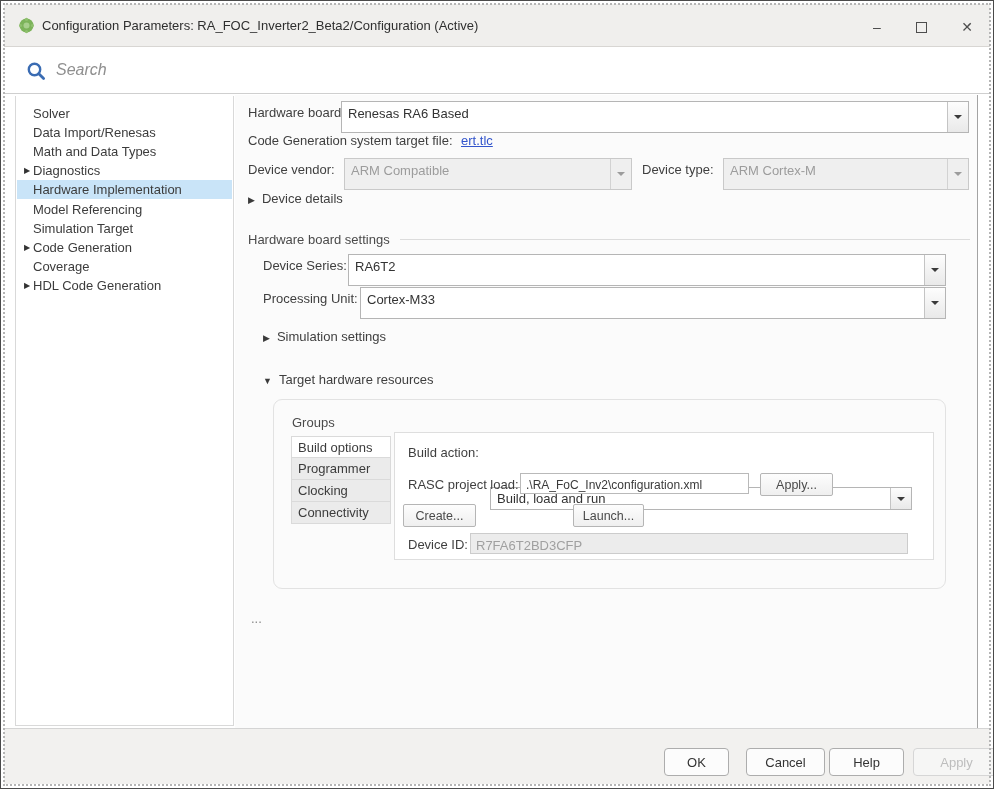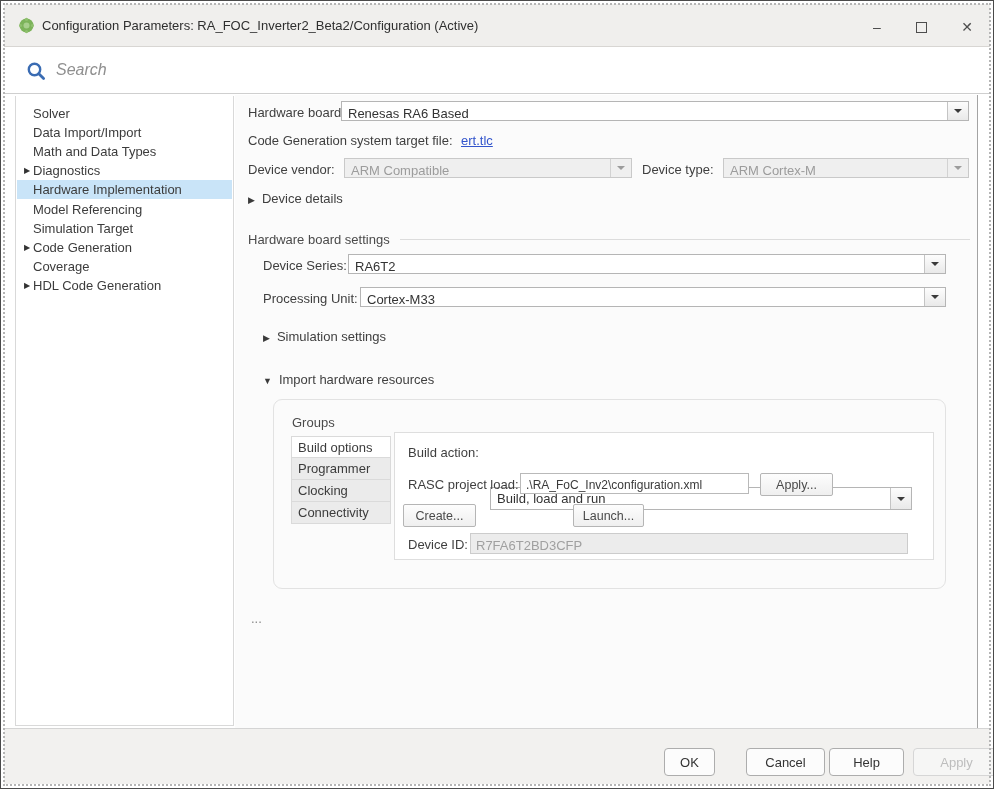--- a/index.html
+++ b/index.html
@@ -36,21 +36,21 @@
     align-items:center; font-size:13px; color:#3c3c3c; cursor:default; }
   .side-item .tri { width:16px; padding-left:7px; font-size:8px; color:#333; flex:0 0 16px; }
   .side-item.sel { background:#c9e4f8; }
 
   
   .main { position:absolute; left:234px; top:94px; width:742px; height:633px; background:#fbfbfb; }
   .main-edge { position:absolute; left:976px; top:94px; width:1px; height:633px; background:#a3a3a3; }
   .lbl { position:absolute; font-size:13px; color:#3f3f3f; white-space:nowrap; }
   .link { color:#3355cc; text-decoration:underline; cursor:pointer; }
 
-  .combo { position:absolute; height:20px; background:#fff; border:1px solid #b5b5b5; display:flex; }
+  .combo { position:absolute; height:32px; background:#fff; border:1px solid #b5b5b5; display:flex; }
   .combo .ctext { flex:1; font-size:13px; color:#333; padding:4px 6px 0 6px; overflow:hidden; white-space:nowrap; }
   .combo .cbtn { flex:0 0 21px; border-left:1px solid #c4c4c4;
     background:linear-gradient(#fdfdfd,#e9e9e9); display:flex; align-items:center; justify-content:center; }
   .caret { width:0; height:0; border-left:4px solid transparent; border-right:4px solid transparent;
     border-top:4px solid #3a3a3a; }
   .combo.disabled { background:#efefef; border-color:#c9c9c9; }
   .combo.disabled .ctext { color:#9c9c9c; }
   .combo.disabled .cbtn { background:#efefef; border-left-color:#d2d2d2; }
   .combo.disabled .caret { border-top-color:#9c9c9c; }
 
@@ -124,21 +124,21 @@
     <span class="search-ph">Search</span>
   </div>
 
   <div class="sidebar">
     <div class="side-item" style="top:8px">
         <span class="tri"></span>
         <span>Solver</span>
       </div>
     <div class="side-item" style="top:27px">
         <span class="tri"></span>
-        <span>Data Import/Import</span>
+        <span>Data Import/Renesas</span>
       </div>
     <div class="side-item" style="top:46px">
         <span class="tri"></span>
         <span>Math and Data Types</span>
       </div>
     <div class="side-item" style="top:65px">
         <span class="tri">▶</span>
         <span>Diagnostics</span>
       </div>
     <div class="side-item sel" style="top:84px">
@@ -219,21 +219,21 @@
     <span class="cbtn">
         <i class="caret"></i>
       </span>
   </div>
 
   <div class="expander" style="left:262px; top:328px;">
     <span class="tri">▶</span><span>Simulation settings</span>
   </div>
 
   <div class="expander" style="left:262px; top:371px;">
-    <span class="tri">▼</span><span>Import hardware resources</span>
+    <span class="tri">▼</span><span>Target hardware resources</span>
   </div>
 
   <div class="groupbox">
     <span class="groups-label">Groups</span>
     <div class="tablist">
       <div class="gtab sel">Build options</div>
       <div class="gtab">Programmer</div>
       <div class="gtab">Clocking</div>
       <div class="gtab">Connectivity</div>
     </div>
@@ -255,18 +255,18 @@
       <div class="pushbtn" style="left:178px; top:71px; width:71px;">Launch...</div>
 
       <span class="lbl" style="left:13px; top:104px;">Device ID:</span>
       <div class="tfield disabled" style="left:75px; top:100px; width:438px;">R7FA6T2BD3CFP</div>
     </div>
   </div>
 
   <span class="ellipsis">...</span>
 
   <div class="footer">
-    <div class="fbtn" style="left:660px; width:51px;">OK</div>
+    <div class="fbtn" style="left:660px; width:65px;">OK</div>
     <div class="fbtn" style="left:742px; width:79px;">Cancel</div>
     <div class="fbtn" style="left:825px; width:75px;">Help</div>
     <div class="fbtn disabled" style="left:909px; width:87px;">Apply</div>
   </div>
 </div>
 
 </body></html>

